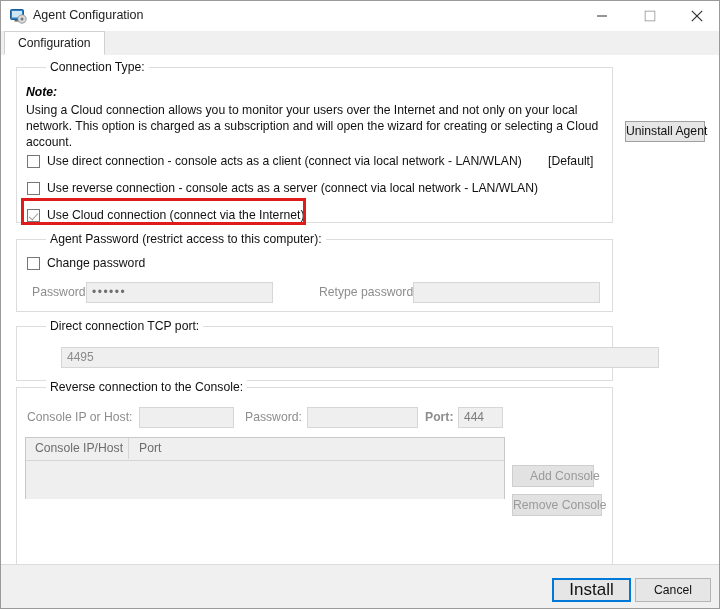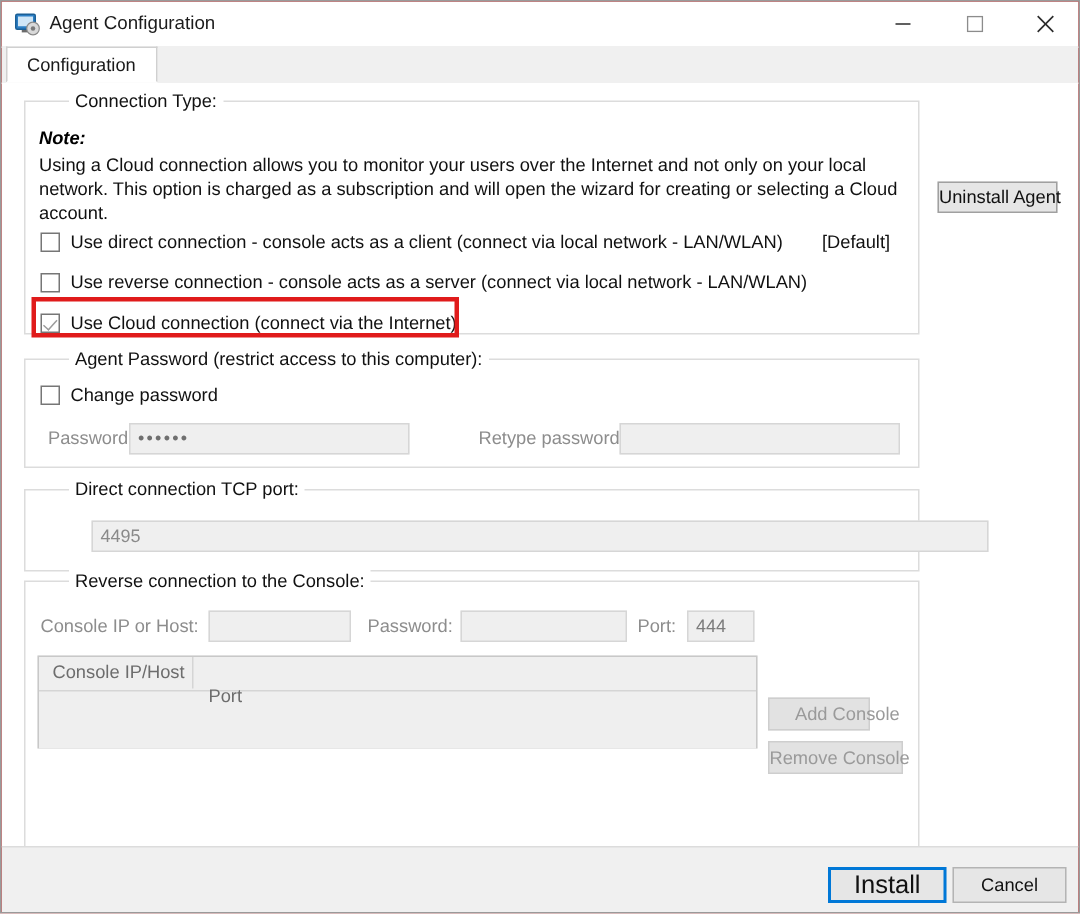--- a/index.html
+++ b/index.html
@@ -11,21 +11,21 @@
     font-family: "Liberation Sans", sans-serif;
     font-size: 12px;
     color: #000000;
     -webkit-font-smoothing: antialiased;
   }
   #window {
     position: relative;
     width: 720px;
     height: 609px;
     box-sizing: border-box;
-    background: #b91c1c;
+    background: #bef264;
     border: 1px solid #9a9a9a;
     overflow: hidden;
   }
 
   
   #titlebar {
     position: absolute;
     left: 0; top: 0;
     width: 718px;
     height: 30px;
@@ -220,41 +220,41 @@
   #fld-retypepw      { left: 412px; top: 227px; width: 187px; }
 
   
   #fld-tcpport { left: 24px; top: 292px; width: 598px; margin-left: 36px; }
 
   
   #lbl-consoleip   { left: 26px;  top: 353px; }
   #fld-consoleip   { left: 138px; top: 352px; width: 95px; }
   #lbl-revpassword { left: 244px; top: 353px; }
   #fld-revpassword { left: 306px; top: 352px; width: 111px; }
-  #lbl-revport     { left: 424px; top: 353px; }
+  #lbl-revport     { left: 424px; top: 353px; font-weight: bold; }
   #fld-revport     { left: 457px; top: 352px; width: 45px; color:#7c7c7c; }
 
   .btn {
     position: absolute;
     box-sizing: border-box;
     font-family: "Liberation Sans", sans-serif;
     font-size: 12.2px;
     text-align: center;
     cursor: default;
     white-space: nowrap;
     border: 1px solid #b4b4b4;
     background: #e6e6e6;
     color: #111111;
   }
   .btn.disabled {
     background: #e2e2e2;
     border-color: #cecece;
     color: #9a9a9a;
   }
-  #btn-addconsole    { left: 511px; top: 410px; width: 68px; height: 22px; line-height: 20px; padding-left: 17px; }
+  #btn-addconsole    { left: 511px; top: 410px; width: 82px; height: 22px; line-height: 20px; padding-left: 17px; }
   #btn-removeconsole { left: 511px; top: 439px; width: 90px; height: 22px; line-height: 20px; }
 
   #btn-uninstall {
     left: 624px; top: 66px; width: 80px; height: 21px; line-height: 19px;
     background: #e6e6e6; border: 1px solid #a0a0a0; color: #111;
   }
 
   
   #console-list {
     position: absolute;
@@ -284,21 +284,20 @@
   }
   #col-port {
     position: absolute;
     left: 104px; top: 0;
     height: 21px;
     line-height: 21px;
     padding-left: 9px;
     font-size: 12.2px;
     color: #6d6d6d;
     white-space: nowrap;
-    margin-top: 16px;
   }
   #console-list-body {
     height: 38px;
     background: #efefef;
   }
 
   
   #status-text {
     position: absolute;
     left: 15px; top: 518px;

